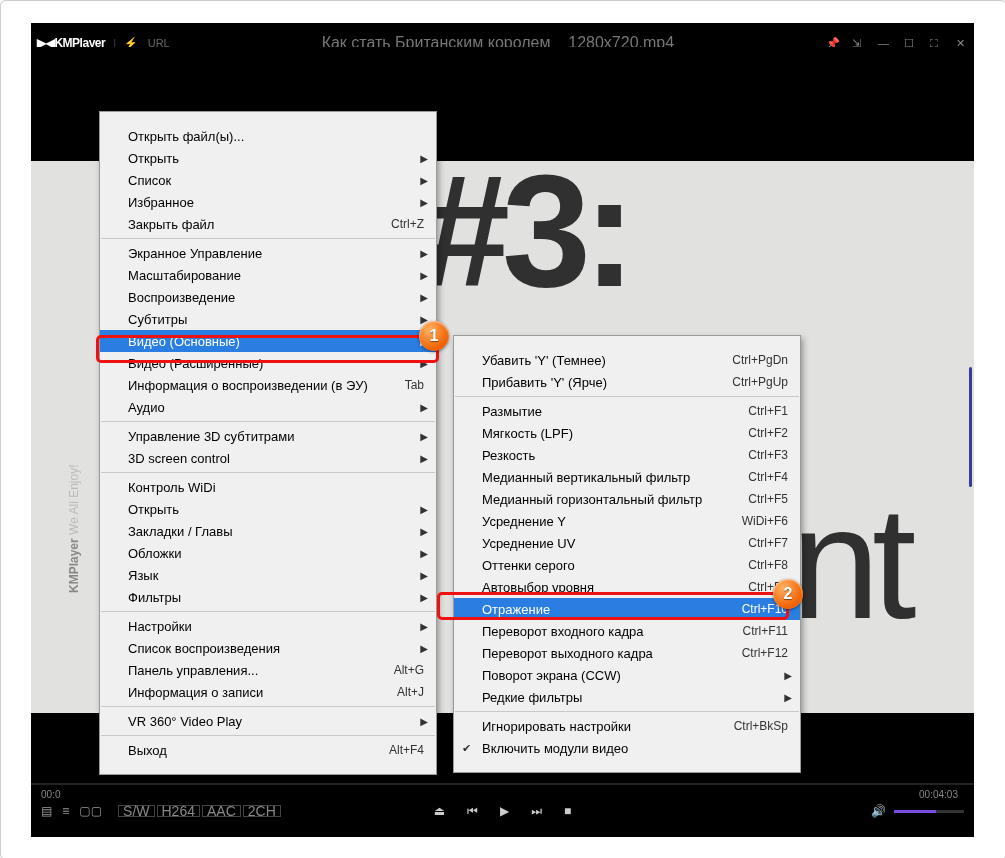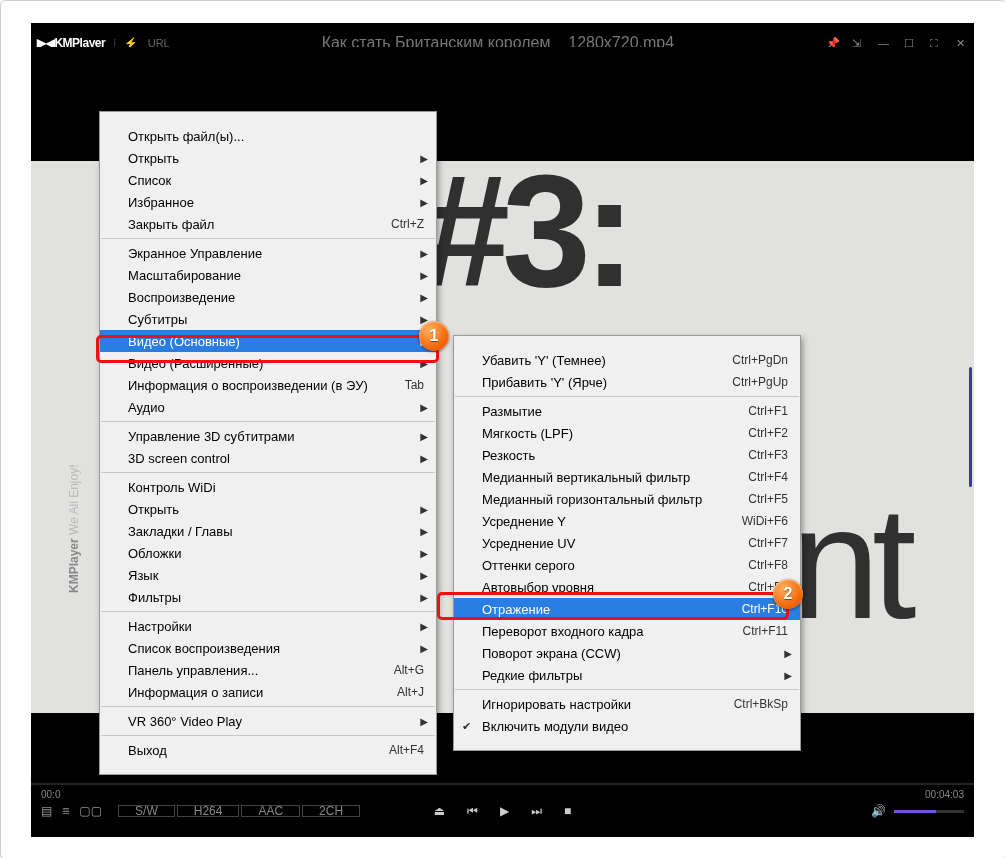--- a/index.html
+++ b/index.html
@@ -14,26 +14,26 @@
   .tb-icons{display:flex;align-items:center;gap:14px;color:#888;}
   .tb-ic{width:12px;height:12px;display:inline-block;}
   .video-area{position:absolute;left:0;top:24px;right:0;bottom:52px;background:#000;}
   .frame{position:absolute;left:0;right:0;top:114px;bottom:72px;background:#e1e1e0;}
   .big1{position:absolute;left:390px;top:-22px;font-size:160px;font-weight:900;color:#303030;font-family:Arial,sans-serif;letter-spacing:-8px;}
   .big2{position:absolute;left:760px;top:310px;font-size:160px;font-weight:400;color:#303030;font-family:Arial,sans-serif;letter-spacing:-8px;}
   .side-label{position:absolute;left:36px;top:570px;transform:rotate(-90deg);transform-origin:left top;font-size:12px;color:#bbb;}
   .side-label b{color:#888;font-weight:bold;}
   .progress-line{position:absolute;left:0;right:0;bottom:52px;height:2px;background:#222;}
   .bottom-bar{position:absolute;left:0;right:0;bottom:0;height:52px;background:#000;color:#aaa;}
-  .time-row{display:flex;justify-content:space-between;font-size:10px;padding:4px 10px 0 10px;color:#888;}
+  .time-row{display:flex;justify-content:space-between;font-size:10px;padding:4px 16px 0 10px;color:#888;}
   .ctrl-row{display:flex;align-items:center;padding:4px 10px 0 10px;gap:10px;position:relative;}
   .ctrl-left{display:flex;gap:10px;align-items:center;}
   .ctrl-left .ic{font-size:12px;color:#999;}
   .badges{display:flex;gap:2px;margin-left:6px;}
-  .badge{border:1px solid #444;color:#888;font-size:12px;padding:0 16px;line-height:10px;}
+  .badge{border:1px solid #444;color:#888;font-size:14px;padding:0 4px;line-height:10px;}
   .ctrl-center{position:absolute;left:50%;transform:translateX(-50%);display:flex;gap:22px;align-items:center;color:#ccc;font-size:12px;}
   .ctrl-center .ic{cursor:pointer;}
   .ctrl-right{margin-left:auto;display:flex;align-items:center;gap:8px;color:#ccc;font-size:12px;}
   .vol-track{width:70px;height:3px;background:#333;position:relative;}
   .vol-fill{position:absolute;left:0;top:0;bottom:0;width:60%;background:#7a4de0;}
   
   .menu{position:absolute;background:#f0f0f0;border:1px solid #9a9a9a;box-shadow:2px 3px 6px rgba(0,0,0,0.35);padding:13px 0;}
   .menu .mi{display:flex;align-items:center;height:22px;padding:0 28px 0 28px;white-space:nowrap;position:relative;cursor:default;}
   .menu .mi[data-check="true"]::before{content:"✔";position:absolute;left:8px;font-size:11px;color:#333;}
   .menu .mi .sc{position:absolute;right:12px;color:#333;font-size:12px;}
@@ -286,20 +286,24 @@
       </div>
       <div class="mi" data-selected="true">
         <span>Отражение</span>
         <span class="sc">Ctrl+F10</span>
       </div>
       <div class="mi">
         <span>Переворот входного кадра</span>
         <span class="sc">Ctrl+F11</span>
       </div>
       <div class="mi">
+        <span>Переворот выходного кадра</span>
+        <span class="sc">Ctrl+F12</span>
+      </div>
+      <div class="mi">
         <span>Поворот экрана (CCW)</span>
         <span class="arr">▶</span>
       </div>
       <div class="mi">
         <span>Редкие фильтры</span>
         <span class="arr">▶</span>
       </div>
       <div class="sep"></div>
       <div class="mi">
         <span>Игнорировать настройки</span>

